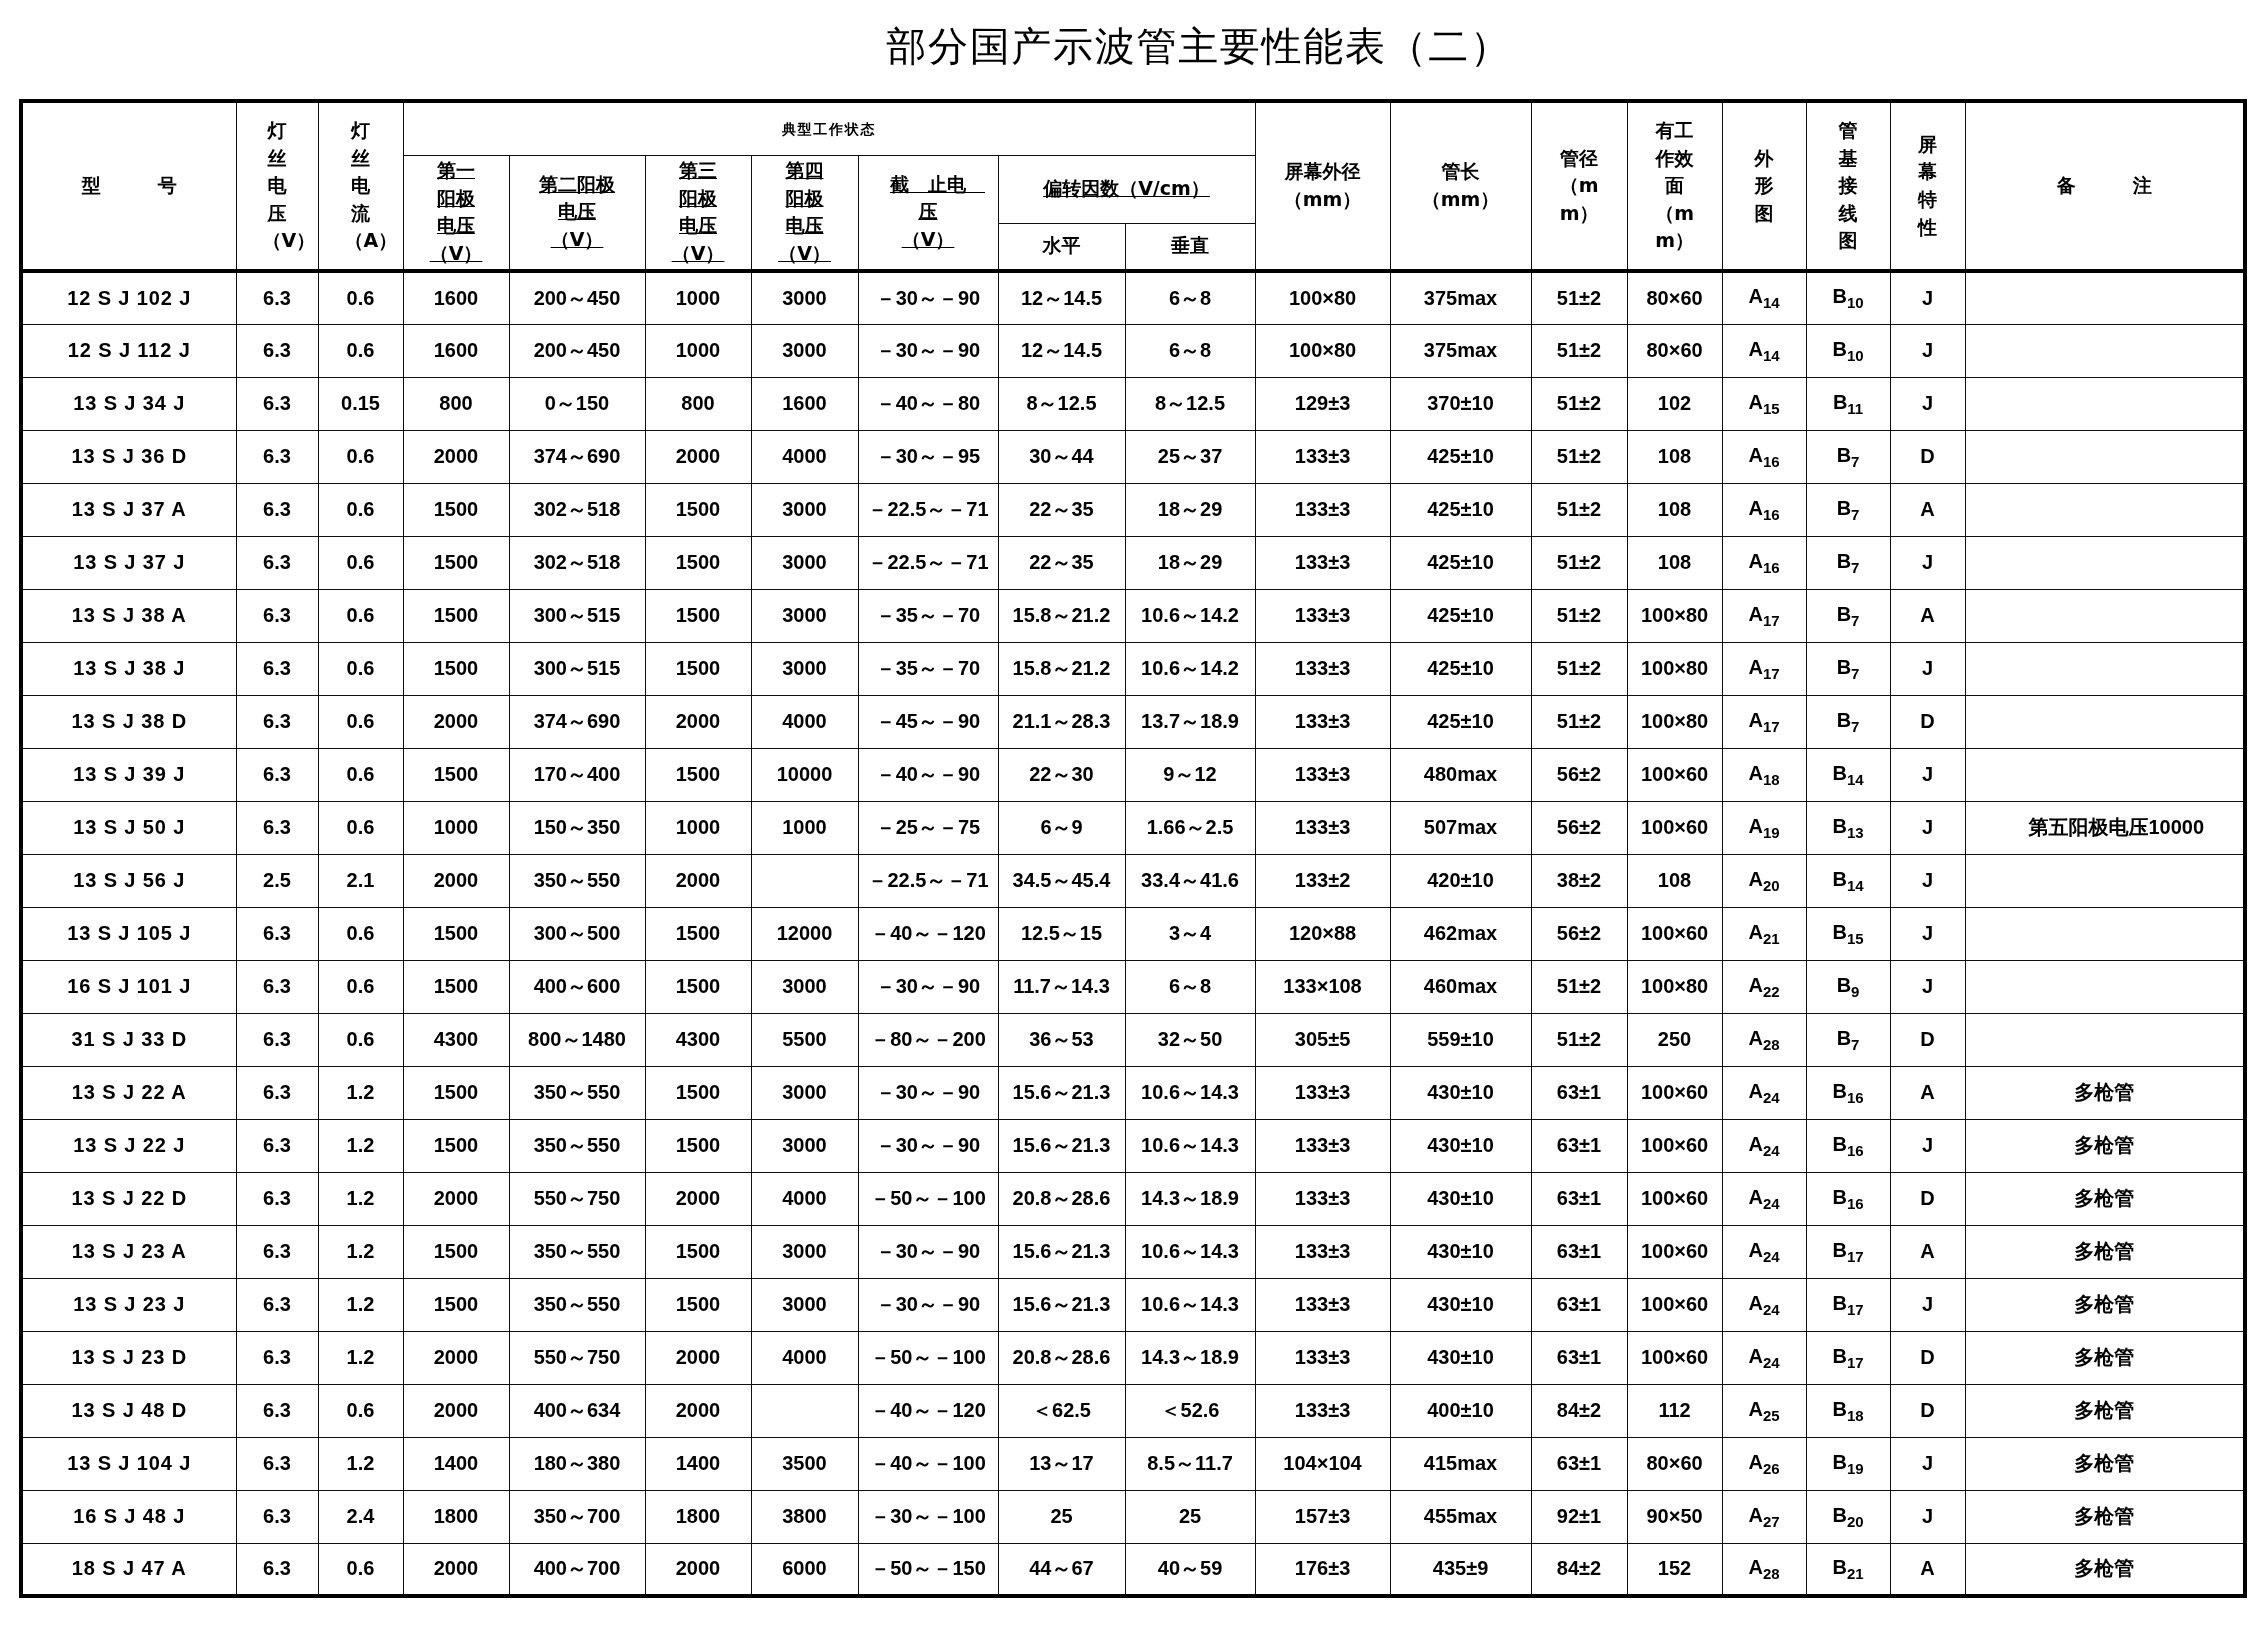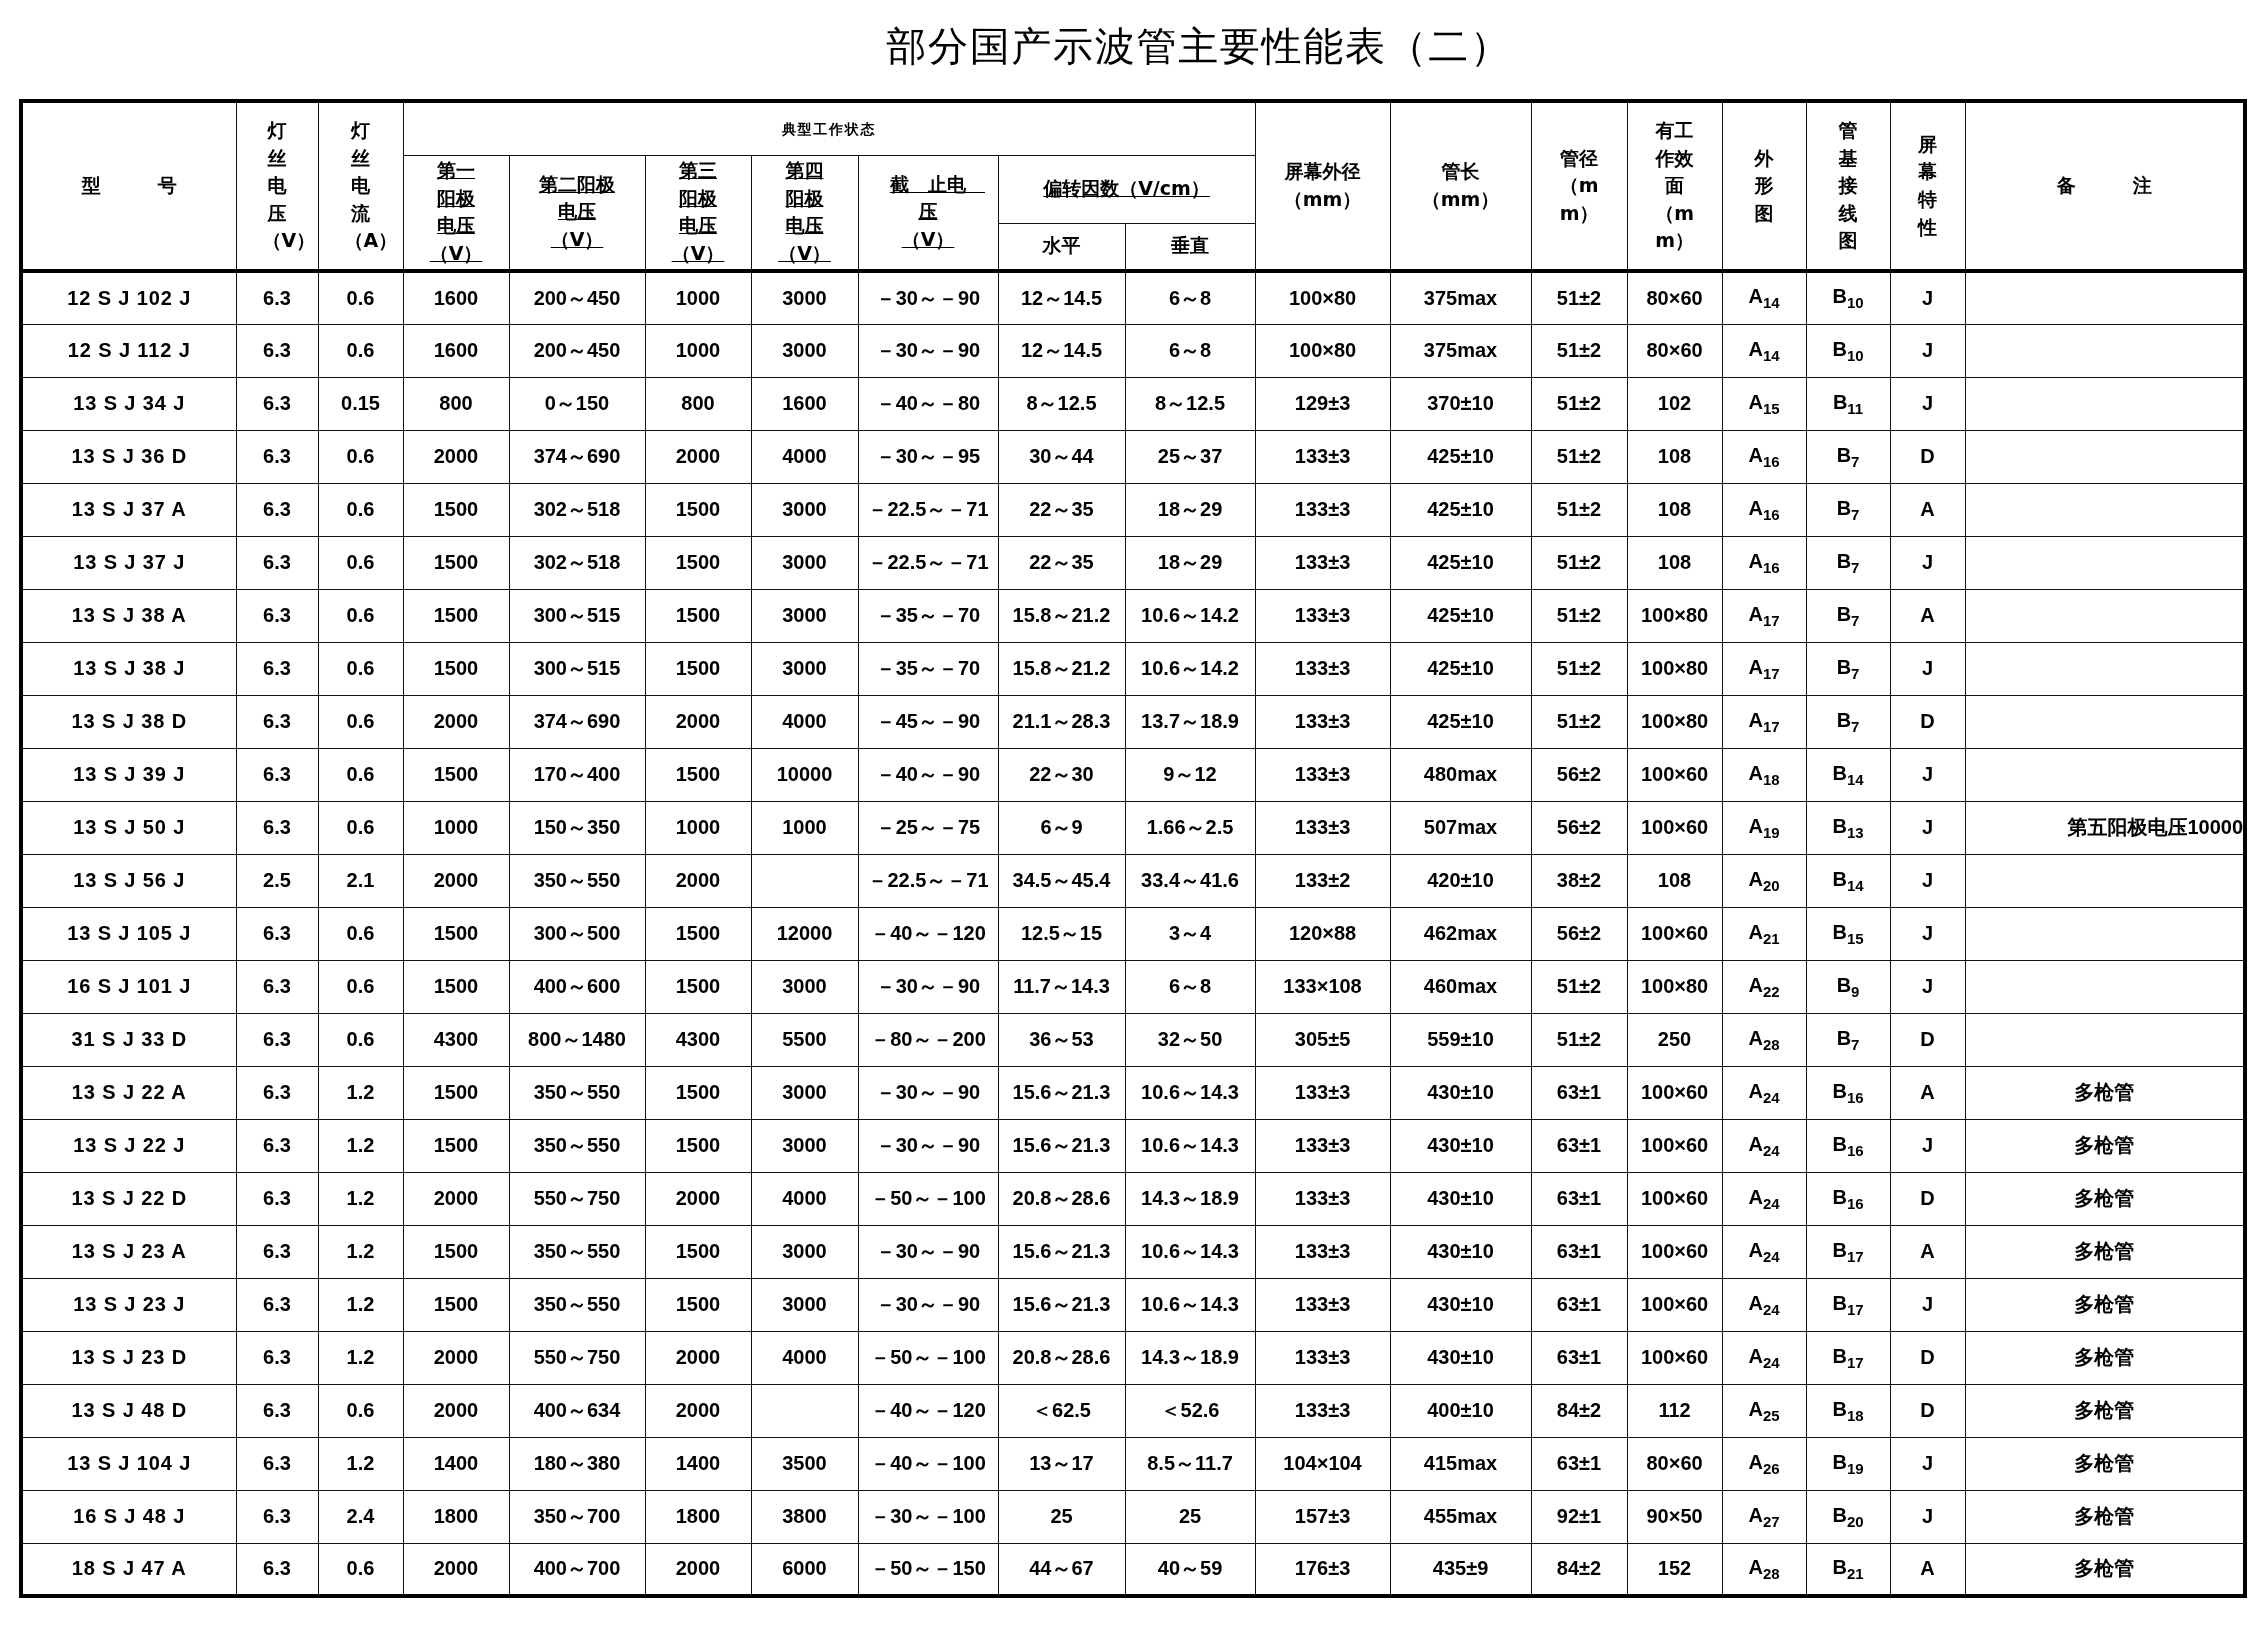--- a/index.html
+++ b/index.html
@@ -34,21 +34,21 @@
   thead { border-bottom: 4.3px solid #000; }
   tbody tr { height: 53px; }
   table.spec td {
     font-family: "Liberation Sans", sans-serif; font-weight: bold; font-size: 20px;
     transform-origin: center;
   }
   td.model { letter-spacing: 0.9px; font-size: 21px; }
   td.serif { font-family: "Liberation Serif", serif; font-size: 22.4px; }
   td.serif sub { font-size: 15px; font-family: "Liberation Sans", sans-serif; }
   td.remark { font-family: "DejaVu Sans", sans-serif; font-size: 19px; text-align: center; }
-  td.remark.left { text-align: right; padding-left: 24px; }
+  td.remark.left { text-align: center; padding-left: 24px; }
 </style>
 </head>
 <body>
 
 <div class="title">部分国产示波管主要性能表（二）</div>
 
 <table class="spec">
   <colgroup>
     <col style="width:215px">
       <col style="width:82px">

